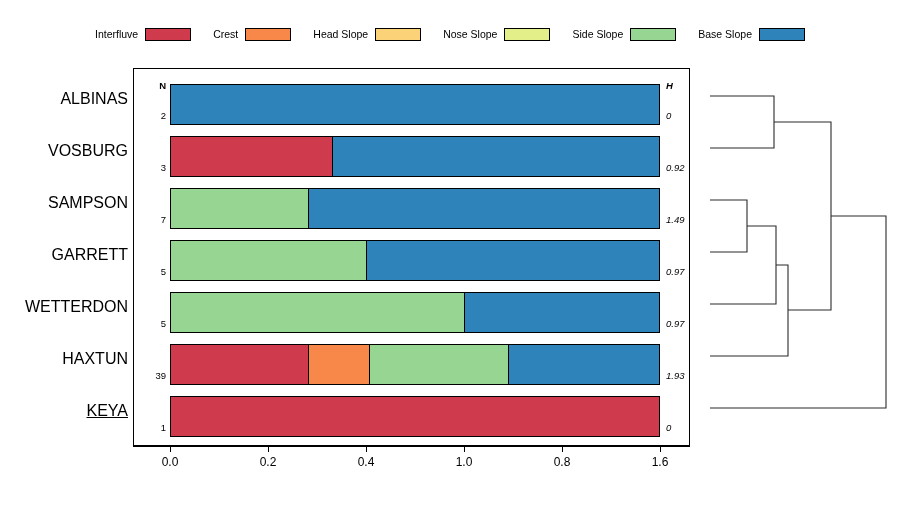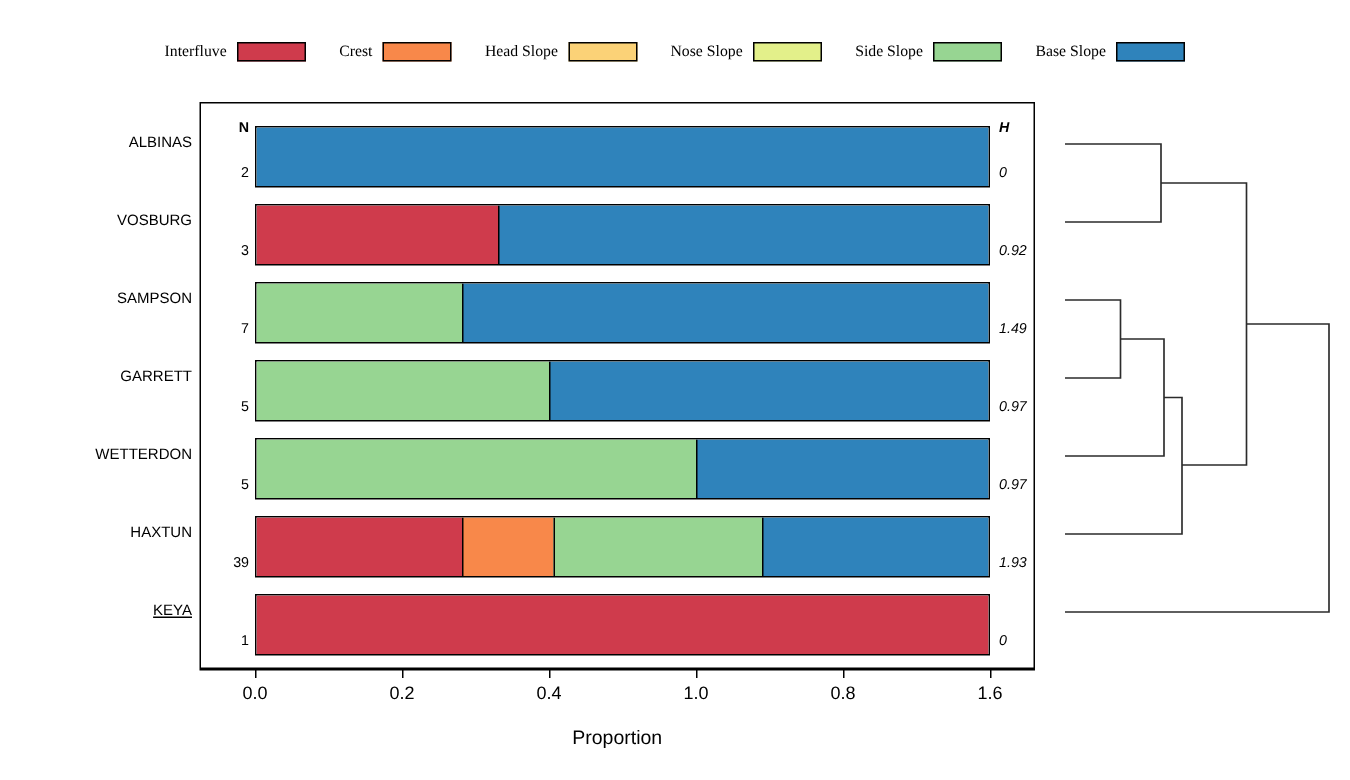--- a/index.html
+++ b/index.html
@@ -14,34 +14,34 @@
   .title{
     position:absolute;left:0;top:2px;width:900px;text-align:center;
     font-size:15px;font-weight:bold;letter-spacing:.2px;
   }
 
   
   .legend{
     position:absolute;left:0;top:24px;width:900px;height:20px;
     display:flex;justify-content:center;align-items:center;gap:22px;
   }
-  .legend-item{display:flex;align-items:center;gap:7px;font-family:Liberation Serif, serif;}
+  .legend-item{display:flex;align-items:center;gap:7px;}
   .legend-label{font-size:10.5px;white-space:nowrap;}
   .legend-swatch{
     width:46px;height:13px;border:1px solid #000;box-sizing:border-box;
   }
 
   
   .panel{
     position:absolute;left:133px;top:68px;width:557px;height:378px;
     border:1px solid #000;box-sizing:border-box;background:#fff;
   }
   .ylab{
     position:absolute;width:110px;text-align:right;left:18px;
-    font-size:10px;white-space:nowrap;
+    font-size:16px;white-space:nowrap;
   }
 
   
   .ncol{
     position:absolute;width:28px;text-align:right;left:138px;
     font-size:9.5px;
   }
   .ncol.hdr{font-weight:bold;font-size:9.5px;}
 
   
@@ -173,21 +173,20 @@
       <div class="ticklabel" style="left: 268px;">0.2</div>
       <div class="tick" style="left: 366px;"></div>
       <div class="ticklabel" style="left: 366px;">0.4</div>
       <div class="tick" style="left: 464px;"></div>
       <div class="ticklabel" style="left: 464px;">1.0</div>
       <div class="tick" style="left: 562px;"></div>
       <div class="ticklabel" style="left: 562px;">0.8</div>
       <div class="tick" style="left: 660px;"></div>
       <div class="ticklabel" style="left: 660px;">1.6</div>
     </div>
-  <div class="xlab">Proportion</div>
 
   <div class="dendro">
     <svg width="196" height="378" viewBox="0 0 196 378">
       <g fill="none" stroke="#2b2b2b" stroke-width="1.1">
 
         <path d="M10,28 H74 V80 H10"></path>
 
         <path d="M10,132 H47 V184 H10"></path>
 
         <path d="M47,158 H76 V236 H10"></path>

